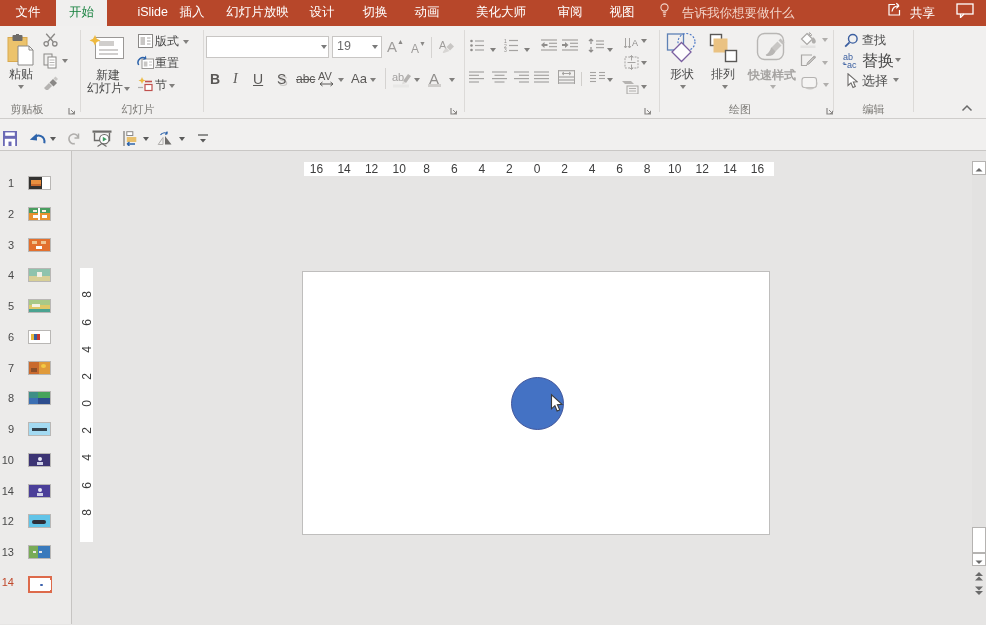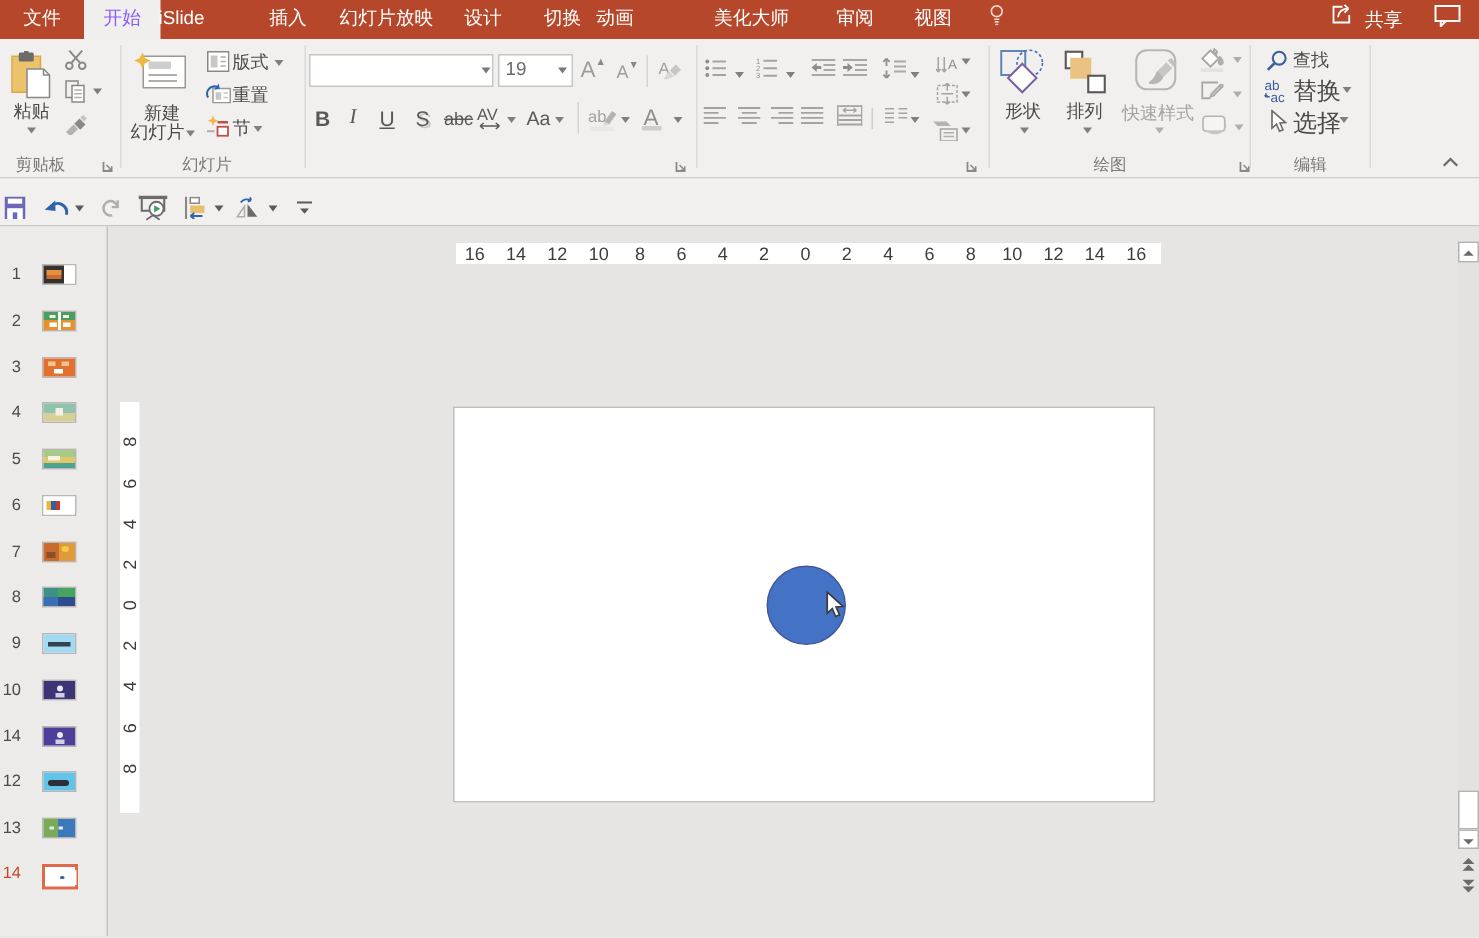--- a/index.html
+++ b/index.html
@@ -3,21 +3,21 @@
 <meta charset="utf-8">
 <style>
 * { margin:0; padding:0; box-sizing:border-box; }
 body { font-family:"Liberation Sans", sans-serif; }
 #app { position:relative; width:986px; height:625px; overflow:hidden; background:#e6e5e4; }
 .abs { position:absolute; }
 
 
 #tabbar { position:absolute; left:0; top:0; width:986px; height:26px; background:#b7472a; }
 .tab { position:absolute; top:0; height:26px; line-height:25px; color:#fff; font-size:12.5px; text-align:center; }
-#tab-home { background:#f0efee; color:#8b5cf6; }
+#tab-home { background:#f0efee; color:#15803d; }
 #tab-file { background:#b7472a; }
 
 
 #ribbon { position:absolute; left:0; top:26px; width:986px; height:93px; background:#f1f0ef; border-bottom:1px solid #cfcdcb; }
 .gdiv { position:absolute; top:4px; width:1px; height:82px; background:#dcdad8; }
 .glabel { position:absolute; top:76px; height:14px; font-size:11px; color:#7b7975; text-align:center; white-space:nowrap; }
 .btxt { position:absolute; font-size:12px; color:#4a4a4a; white-space:nowrap; }
 .garr { position:absolute; width:0; height:0; border-left:3px solid transparent; border-right:3px solid transparent; border-top:4px solid #817f7d; }
 
 
@@ -40,35 +40,36 @@
 #sbtrack { position:absolute; left:972px; top:10px; width:14px; height:404px; background:#e3e2e1; }
 .sbbtn { position:absolute; background:#fff; border:1px solid #b5b3b1; }
 </style>
 </head>
 <body>
 <div id="app">
 
   <div id="tabbar">
     <div class="tab" id="tab-file" style="left:0; width:56px;">文件</div>
     <div class="tab" id="tab-home" style="left:56px; width:51px;">开始</div>
-    <div class="tab" style="left:95px; width:52px;">iSlide</div>
+    <div class="tab" style="left:116px; width:52px;text-align:right;">iSlide</div>
     <div class="tab" style="left:167px; width:50px;">插入</div>
     <div class="tab" style="left:223px; width:69px;">幻灯片放映</div>
     <div class="tab" style="left:297px; width:50px;">设计</div>
     <div class="tab" style="left:350px; width:50px;">切换</div>
-    <div class="tab" style="left:385px; width:50px;">动画</div>
+    <div class="tab" style="left:402px; width:50px;">动画</div>
     <div class="tab" style="left:456px; width:90px;">美化大师</div>
     <div class="tab" style="left:545px; width:50px;">审阅</div>
     <div class="tab" style="left:597px; width:50px;">视图</div>
     <svg width="11" height="14" viewBox="0 0 11 14" style="position:absolute; left:659px; top:3px;">
         <circle cx="5.5" cy="4.5" r="3.6" fill="none" stroke="#f3d5ca" stroke-width="1.1"></circle>
         <line x1="3.8" y1="9.8" x2="7.2" y2="9.8" stroke="#f3d5ca" stroke-width="1.1"></line>
         <line x1="4.2" y1="11.6" x2="6.8" y2="11.6" stroke="#f3d5ca" stroke-width="1.1"></line>
         <line x1="4.5" y1="13.3" x2="6.5" y2="13.3" stroke="#f3d5ca" stroke-width="1.1"></line>
       </svg>
+    <div style="position:absolute; left:682px; top:0; height:26px; line-height:26px; color:#f3d5ca; font-size:12.5px;">告诉我你想要做什么</div>
     <svg width="17" height="14" viewBox="0 0 17 14" style="position:absolute; left:887px; top:2px;">
         <path d="M8 2.5 L2 2.5 L2 13 L12.5 13 L12.5 8" fill="none" stroke="#fff" stroke-width="1.2"></path>
         <path d="M5 9.5 C5.5 5.5 8 3.8 12 3.8 M12 3.8 L9.3 1.2 M12 3.8 L9.3 6.4" fill="none" stroke="#fff" stroke-width="1.2"></path>
       </svg>
     <div style="position:absolute; left:910px; top:0; height:26px; line-height:26px; color:#fff; font-size:12.5px;">共享</div>
     <svg width="19" height="15" viewBox="0 0 19 15" style="position:absolute; left:956px; top:3px;">
         <rect x="1" y="1" width="16" height="10" fill="none" stroke="#fff" stroke-width="1.3"></rect>
         <path d="M4.5 11 L4.5 14.5 L8 11" fill="none" stroke="#fff" stroke-width="1.3"></path>
       </svg>
   </div>
@@ -331,21 +332,21 @@
       <rect x="16.5" y="18.5" width="11" height="11" fill="#fff" stroke="#5a5856" stroke-width="1.4"></rect>
     </svg>
     <div class="btxt" style="left:701px; top:40px; width:44px; text-align:center; font-size:12px;">排列</div>
     <div class="garr" style="left:722px; top:59px;"></div>
     <svg width="32" height="32" viewBox="0 0 32 32" style="position:absolute; left:756px; top:6px;">
       <rect x="1.5" y="1.5" width="26" height="26" rx="7" fill="none" stroke="#b8b6b4" stroke-width="1.4"></rect>
       <path d="M24.5 6.5 L28.5 10.5 L26.5 12.5 L22.5 8.5 Z" fill="#c2c0be"></path>
       <path d="M21.5 9.5 L25.5 13.5 L18.5 20.5 L14.5 16.5 Z" fill="#c8c6c4"></path>
       <path d="M15.5 15.5 L19.5 19.5 C18 23 14.5 24.5 11 24 C10 23.8 9.5 23 10 22.5 C12.5 21.5 13.5 19 15.5 15.5 Z" fill="#b8b6b4"></path>
     </svg>
-    <div class="btxt" style="left:746px; top:41px; width:52px; text-align:center; font-size:12px; color:#a5a3a1;">快速样式</div>
+    <div class="btxt" style="left:746px; top:41px; width:52px; text-align:center; font-size:12px; color:#a5a3a1;font-weight:bold;">快速样式</div>
     <div class="garr" style="left:770px; top:59px; border-top-color:#b0aeac;"></div>
     <svg width="18" height="16" viewBox="0 0 18 16" style="position:absolute; left:800px; top:6px;">
       <path d="M7 1.5 L12.5 7 L7 12.5 L1.5 7 Z" fill="#fdfdfd" stroke="#a8a6a4" stroke-width="1.2"></path>
       <path d="M9.5 0.5 L11.5 2.5 L11 4 L9 2 Z" fill="none" stroke="#a8a6a4" stroke-width="1"></path>
       <path d="M12.8 5 C14.6 6 15.8 7.8 15.8 9.5 C15.8 10.8 14.9 11.6 13.8 11.6 C12.7 11.6 11.8 10.8 11.8 9.5 C11.8 8 12.8 6.5 12.8 5 Z" fill="#b0aeac"></path>
       <rect x="0.5" y="13.5" width="15" height="2.5" fill="#e3e2e1"></rect>
     </svg>
     <div class="garr" style="left:822px; top:12px; border-top-color:#b0aeac;"></div>
     <svg width="17" height="13" viewBox="0 0 17 13" style="position:absolute; left:800px; top:28px;">
       <path d="M12 1 L1.5 1 L1.5 11.5 L7 11.5" fill="none" stroke="#a8a6a4" stroke-width="1.2"></path>
@@ -367,21 +368,21 @@
     <svg width="18" height="16" viewBox="0 0 18 16" style="position:absolute; left:842px; top:27px;">
       <text x="1" y="7" font-size="9" fill="#3b5fa0" font-family="Liberation Sans">ab</text>
       <text x="5" y="15" font-size="9" fill="#3b5fa0" font-family="Liberation Sans">ac</text>
       <path d="M2 9 L2 11.5 L4.5 11.5 M2 11.5 L1 10.5 M2 11.5 L3 10.5" stroke="#3b5fa0" stroke-width="0.9" fill="none"></path>
     </svg>
     <div class="btxt" style="left:862px; top:25px; font-size:16px;">替换</div>
     <div class="garr" style="left:895px; top:32px;"></div>
     <svg width="12" height="16" viewBox="0 0 12 16" style="position:absolute; left:846px; top:47px;">
       <path d="M2 0.8 L2 12.5 L5 9.8 L7 14.5 L9.3 13.5 L7.3 9 L11 8.7 Z" fill="#fff" stroke="#6d6b69" stroke-width="1.1"></path>
     </svg>
-    <div class="btxt" style="left:862px; top:46px; font-size:16px;">选择</div>
+    <div class="btxt" style="left:862px; top:46px; font-size:13px;">选择</div>
     <div class="garr" style="left:893px; top:52px;"></div>
   </div>
 
   <div id="qat">
 
     <svg width="14" height="15" viewBox="0 0 14 15" style="position:absolute; left:3px; top:12px;">
         <rect x="0" y="0" width="14" height="15" fill="#6b69b5"></rect>
         <rect x="2.2" y="1.4" width="9.6" height="3.4" fill="#fff"></rect>
         <rect x="1.8" y="7.8" width="10.4" height="7.2" fill="#fff"></rect>
         <rect x="5.5" y="10.6" width="3" height="4.4" fill="#6b69b5"></rect>

